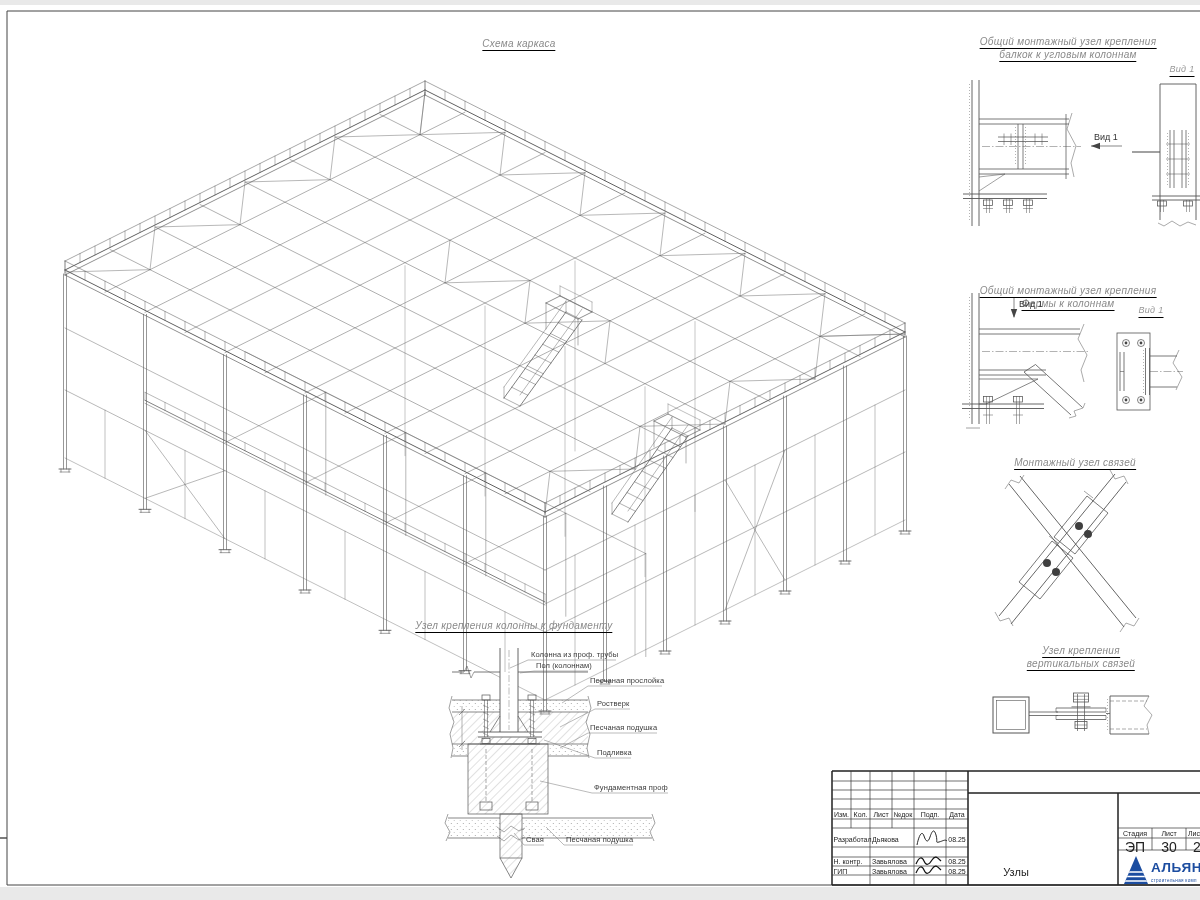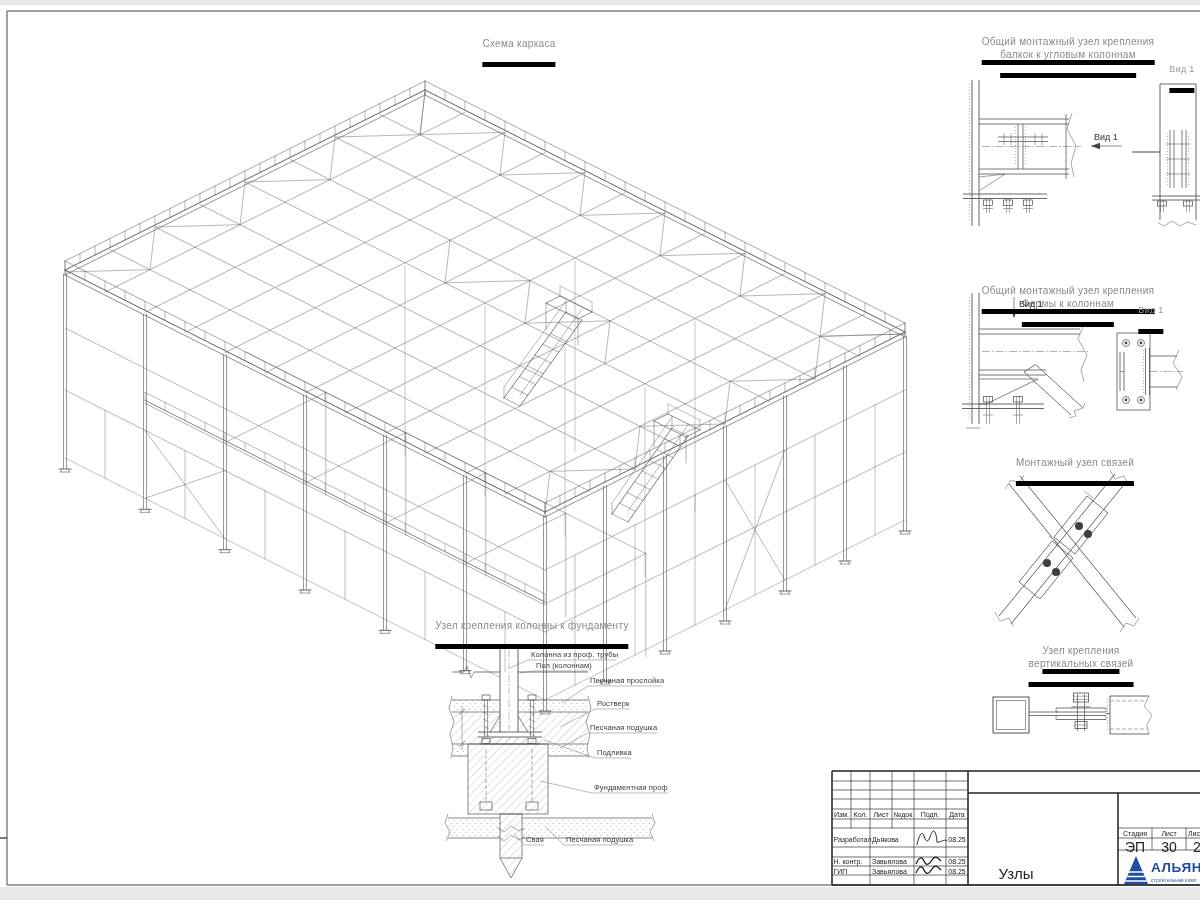--- a/index.html
+++ b/index.html
@@ -3,27 +3,27 @@
 <meta charset="utf-8">
 <style>
   html,body{margin:0;padding:0}
   body{width:1200px;height:900px;position:relative;overflow:hidden;background:#e9e9e9;
        font-family:"Liberation Sans",sans-serif;}
   .sheet{position:absolute;left:0;top:5px;width:1200px;height:882px;background:#ffffff;}
   svg.overlay{position:absolute;left:0;top:0;width:1200px;height:900px;pointer-events:none;}
   .lb{position:absolute;white-space:nowrap;line-height:1.1;}
   .ctr{transform:translateX(-50%);}
   .t10{font-size:10px;color:#8a8a8a;letter-spacing:.3px;}
-  .u{border-bottom:5px solid #000000;padding-bottom:13px;}
+  .u{border-bottom:1px solid #000000;padding-bottom:1px;font-style:italic;}
   .vlab{font-size:9px;color:#333;}
   .vtit{font-size:9px;color:#999;letter-spacing:.3px;}
   .f75{font-size:7.5px;color:#3a3a3a;letter-spacing:.1px;}
   .tb7{font-size:7px;color:#222;}
   .tb85{font-size:14px;color:#222;}
-  .tb9{font-size:15px;color:#222;}
+  .tb9{font-size:11px;color:#222;}
   .logo-t{font-size:13.5px;font-weight:bold;color:#1c4da0;letter-spacing:.6px;}
   .logo-s{font-size:4.6px;color:#1c4da0;letter-spacing:.3px;}
 </style>
 </head>
 <body>
 
 <div class="sheet"></div>
 
 <svg class="overlay" viewBox="0 0 1200 900">
   <defs>
@@ -580,21 +580,21 @@
 <div class="lb t10 u ctr" style="left:1068px;top:285px">Общий монтажный узел крепления</div>
 <div class="lb t10 u ctr" style="left:1068px;top:298px">Фермы к колоннам</div>
 <div class="lb vlab" style="left:1019px;top:300px">Вид 1</div>
 <div class="lb vtit u ctr" style="left:1151px;top:306px">Вид 1</div>
 
 <div class="lb t10 u ctr" style="left:1075px;top:457px">Монтажный узел связей</div>
 
 <div class="lb t10 u ctr" style="left:1081px;top:645px">Узел крепления</div>
 <div class="lb t10 u ctr" style="left:1081px;top:658px">вертикальных связей</div>
 
-<div class="lb t10 u ctr" style="left:532px;top:620px">Узел крепления колонны к фундаменту</div>
+<div class="lb t10 u ctr" style="left:514px;top:620px">Узел крепления колонны к фундаменту</div>
 <div class="lb f75" style="left:531px;top:651px">Колонна из проф. трубы</div>
 <div class="lb f75" style="left:536px;top:662px">Пол (колоннам)</div>
 <div class="lb f75" style="left:590px;top:677px">Песчаная прослойка</div>
 <div class="lb f75" style="left:597px;top:700px">Ростверк</div>
 <div class="lb f75" style="left:590px;top:724px">Песчаная подушка</div>
 <div class="lb f75" style="left:597px;top:749px">Подливка</div>
 <div class="lb f75" style="left:594px;top:784px">Фундаментная проф</div>
 <div class="lb f75" style="left:526px;top:836px">Свая</div>
 <div class="lb f75" style="left:566px;top:836px">Песчаная подушка</div>
 

